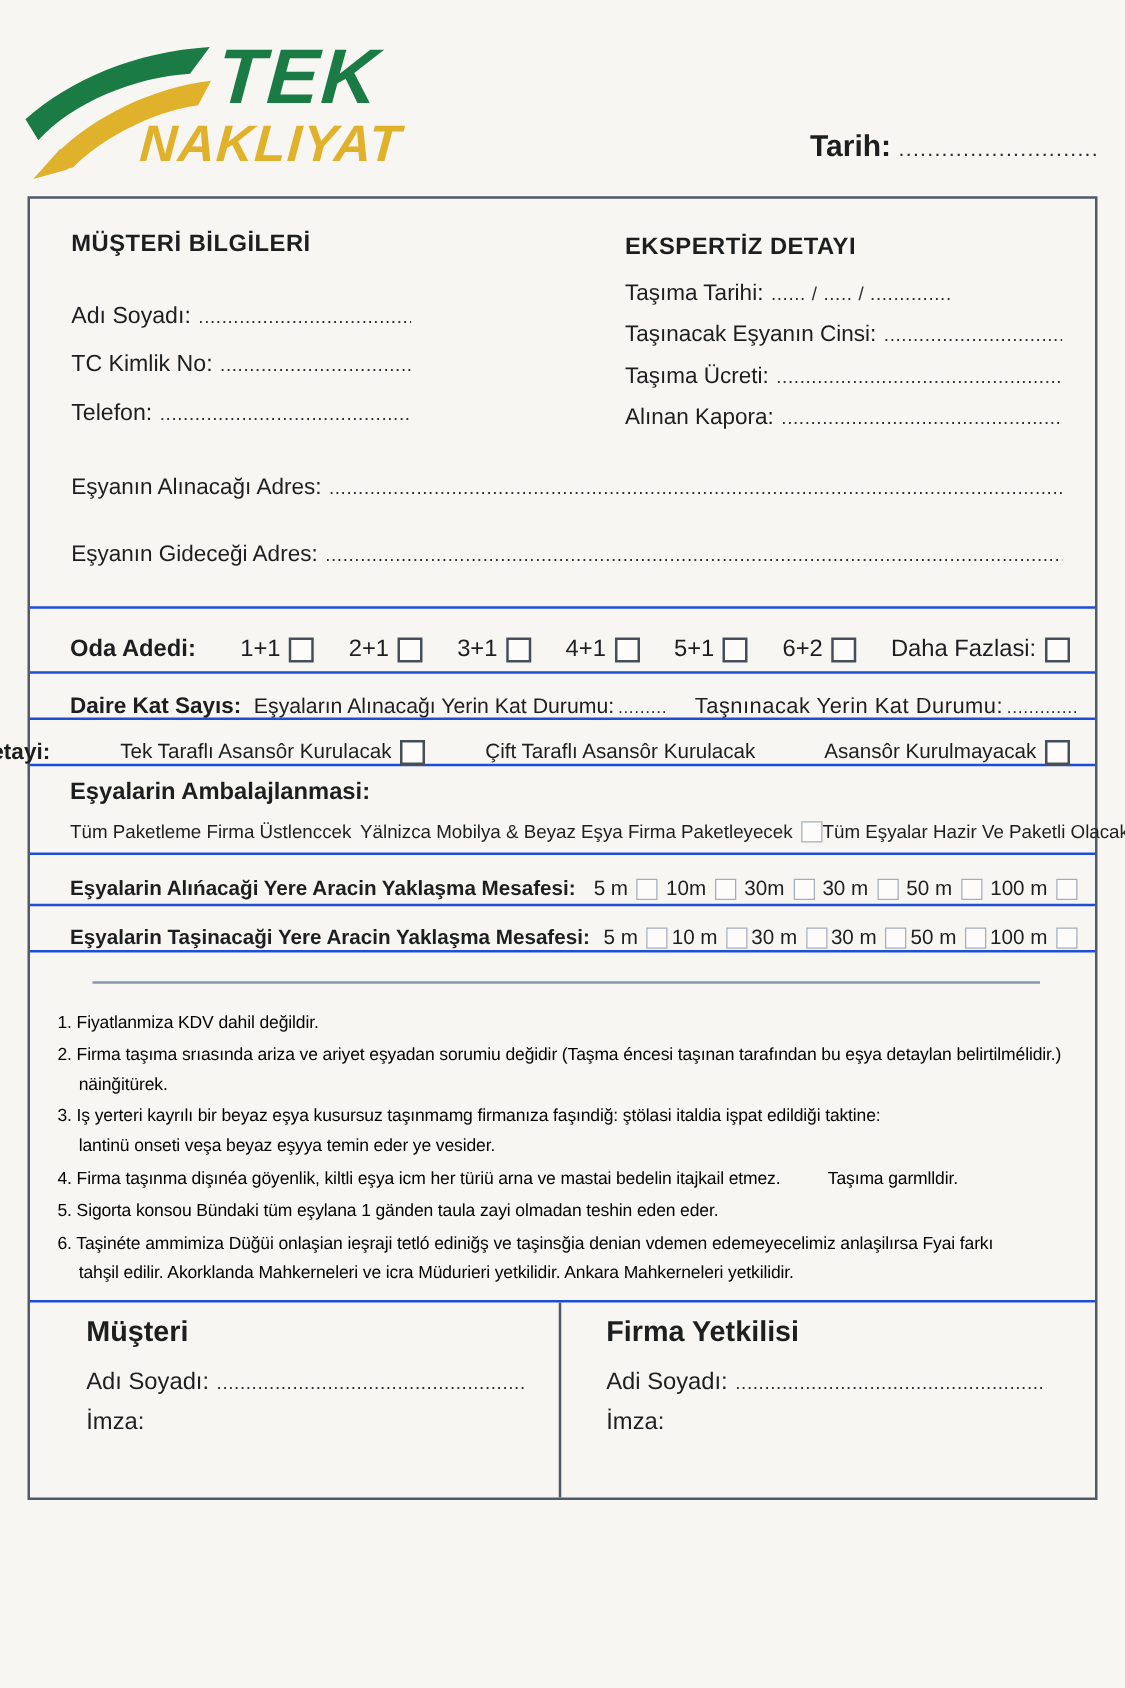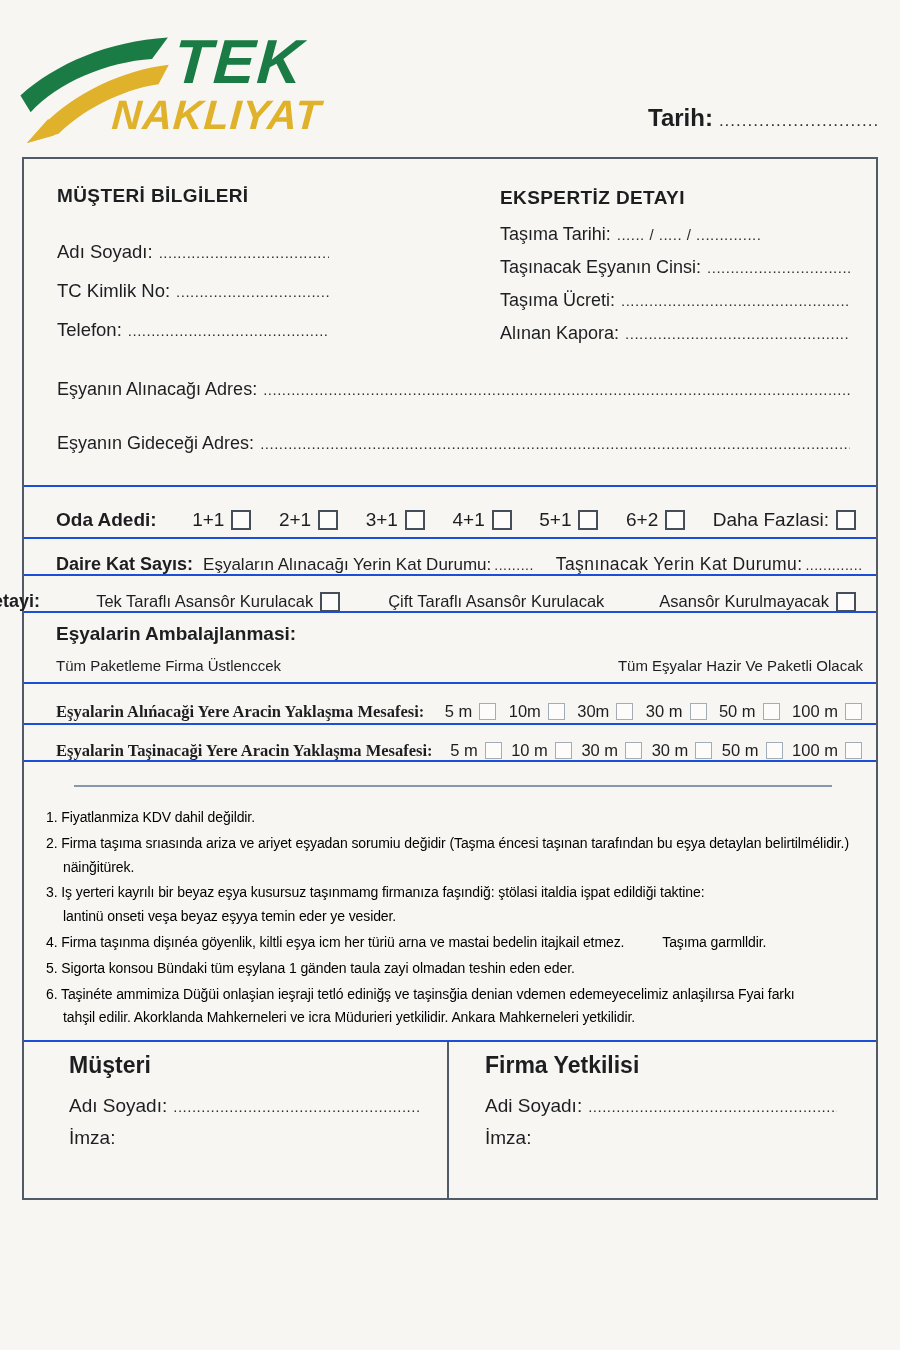--- a/index.html
+++ b/index.html
@@ -70,21 +70,21 @@
   .dots-sm{font-size:14px;color:#2b2c2e;letter-spacing:0.5px;margin-left:3px;}
   .floors-drop{margin-left:22px;font-size:17.5px;letter-spacing:0.4px;}
   .row-elevator{height:37px;font-size:16.5px;justify-content:flex-end;gap:48px;}
   .row-elevator .row-label{font-size:18px;}
   
   .sec-packaging{height:71px;padding:10px 6px 0 32px;box-sizing:border-box;}
   .pk-title{font-size:19px;font-weight:bold;}
   .pk-opts{display:flex;align-items:center;justify-content:space-between;font-size:15px;margin-top:12px;white-space:nowrap;}
   
   .row-dist{font-size:16.5px;justify-content:space-between;padding-right:14px;}
-  .row-dist .row-label{font-size:16.5px;font-family:Liberation Serif, serif;}
+  .row-dist .row-label{font-size:16.5px;}
   .row-dist1{height:41px;}
   .row-dist2{height:37px;}
   
   .sec-terms{height:280px;overflow:hidden;}
   .terms-divider{margin:23px 44px 0 50px;border-top:2px solid #8798ae;height:0;}
   .terms-list{margin:19px 8px 0 22px;font-size:14px;line-height:1.7;letter-spacing:-0.1px;color:#000000;}
   .terms-item{white-space:pre-wrap;padding-left:17px;text-indent:-17px;margin-bottom:2px;}
   
   .sec-sign{flex:1;display:flex;border-bottom:none;}
   .sign-col{box-sizing:border-box;padding-top:10px;}
@@ -214,20 +214,24 @@
       <span class="opt-txt">Asansôr Kurulmayacak</span>
       <span class="cb"></span>
     </span>
   </div>
 
   <div class="sec sec-packaging">
     <div class="pk-title">Eşyalarin Ambalajlanmasi:</div>
     <div class="pk-opts">
       <span class="opt">
         <span class="opt-txt">Tüm Paketleme Firma Üstlenccek</span>
+      </span>
+      <span class="opt">
+        <span class="opt-txt">Yälnizca Mobilya &amp; Beyaz Eşya Firma Paketleyecek</span>
+        <span class="cb light"></span>
       </span>
       <span class="opt">
         <span class="opt-txt">Tüm Eşyalar Hazir Ve Paketli Olacak</span>
       </span>
     </div>
   </div>
 
   <div class="sec row row-dist row-dist1">
     <span class="row-label">Eşyalarin Alıńacaği Yere Aracin Yaklaşma Mesafesi:</span>
     <span class="opt">

